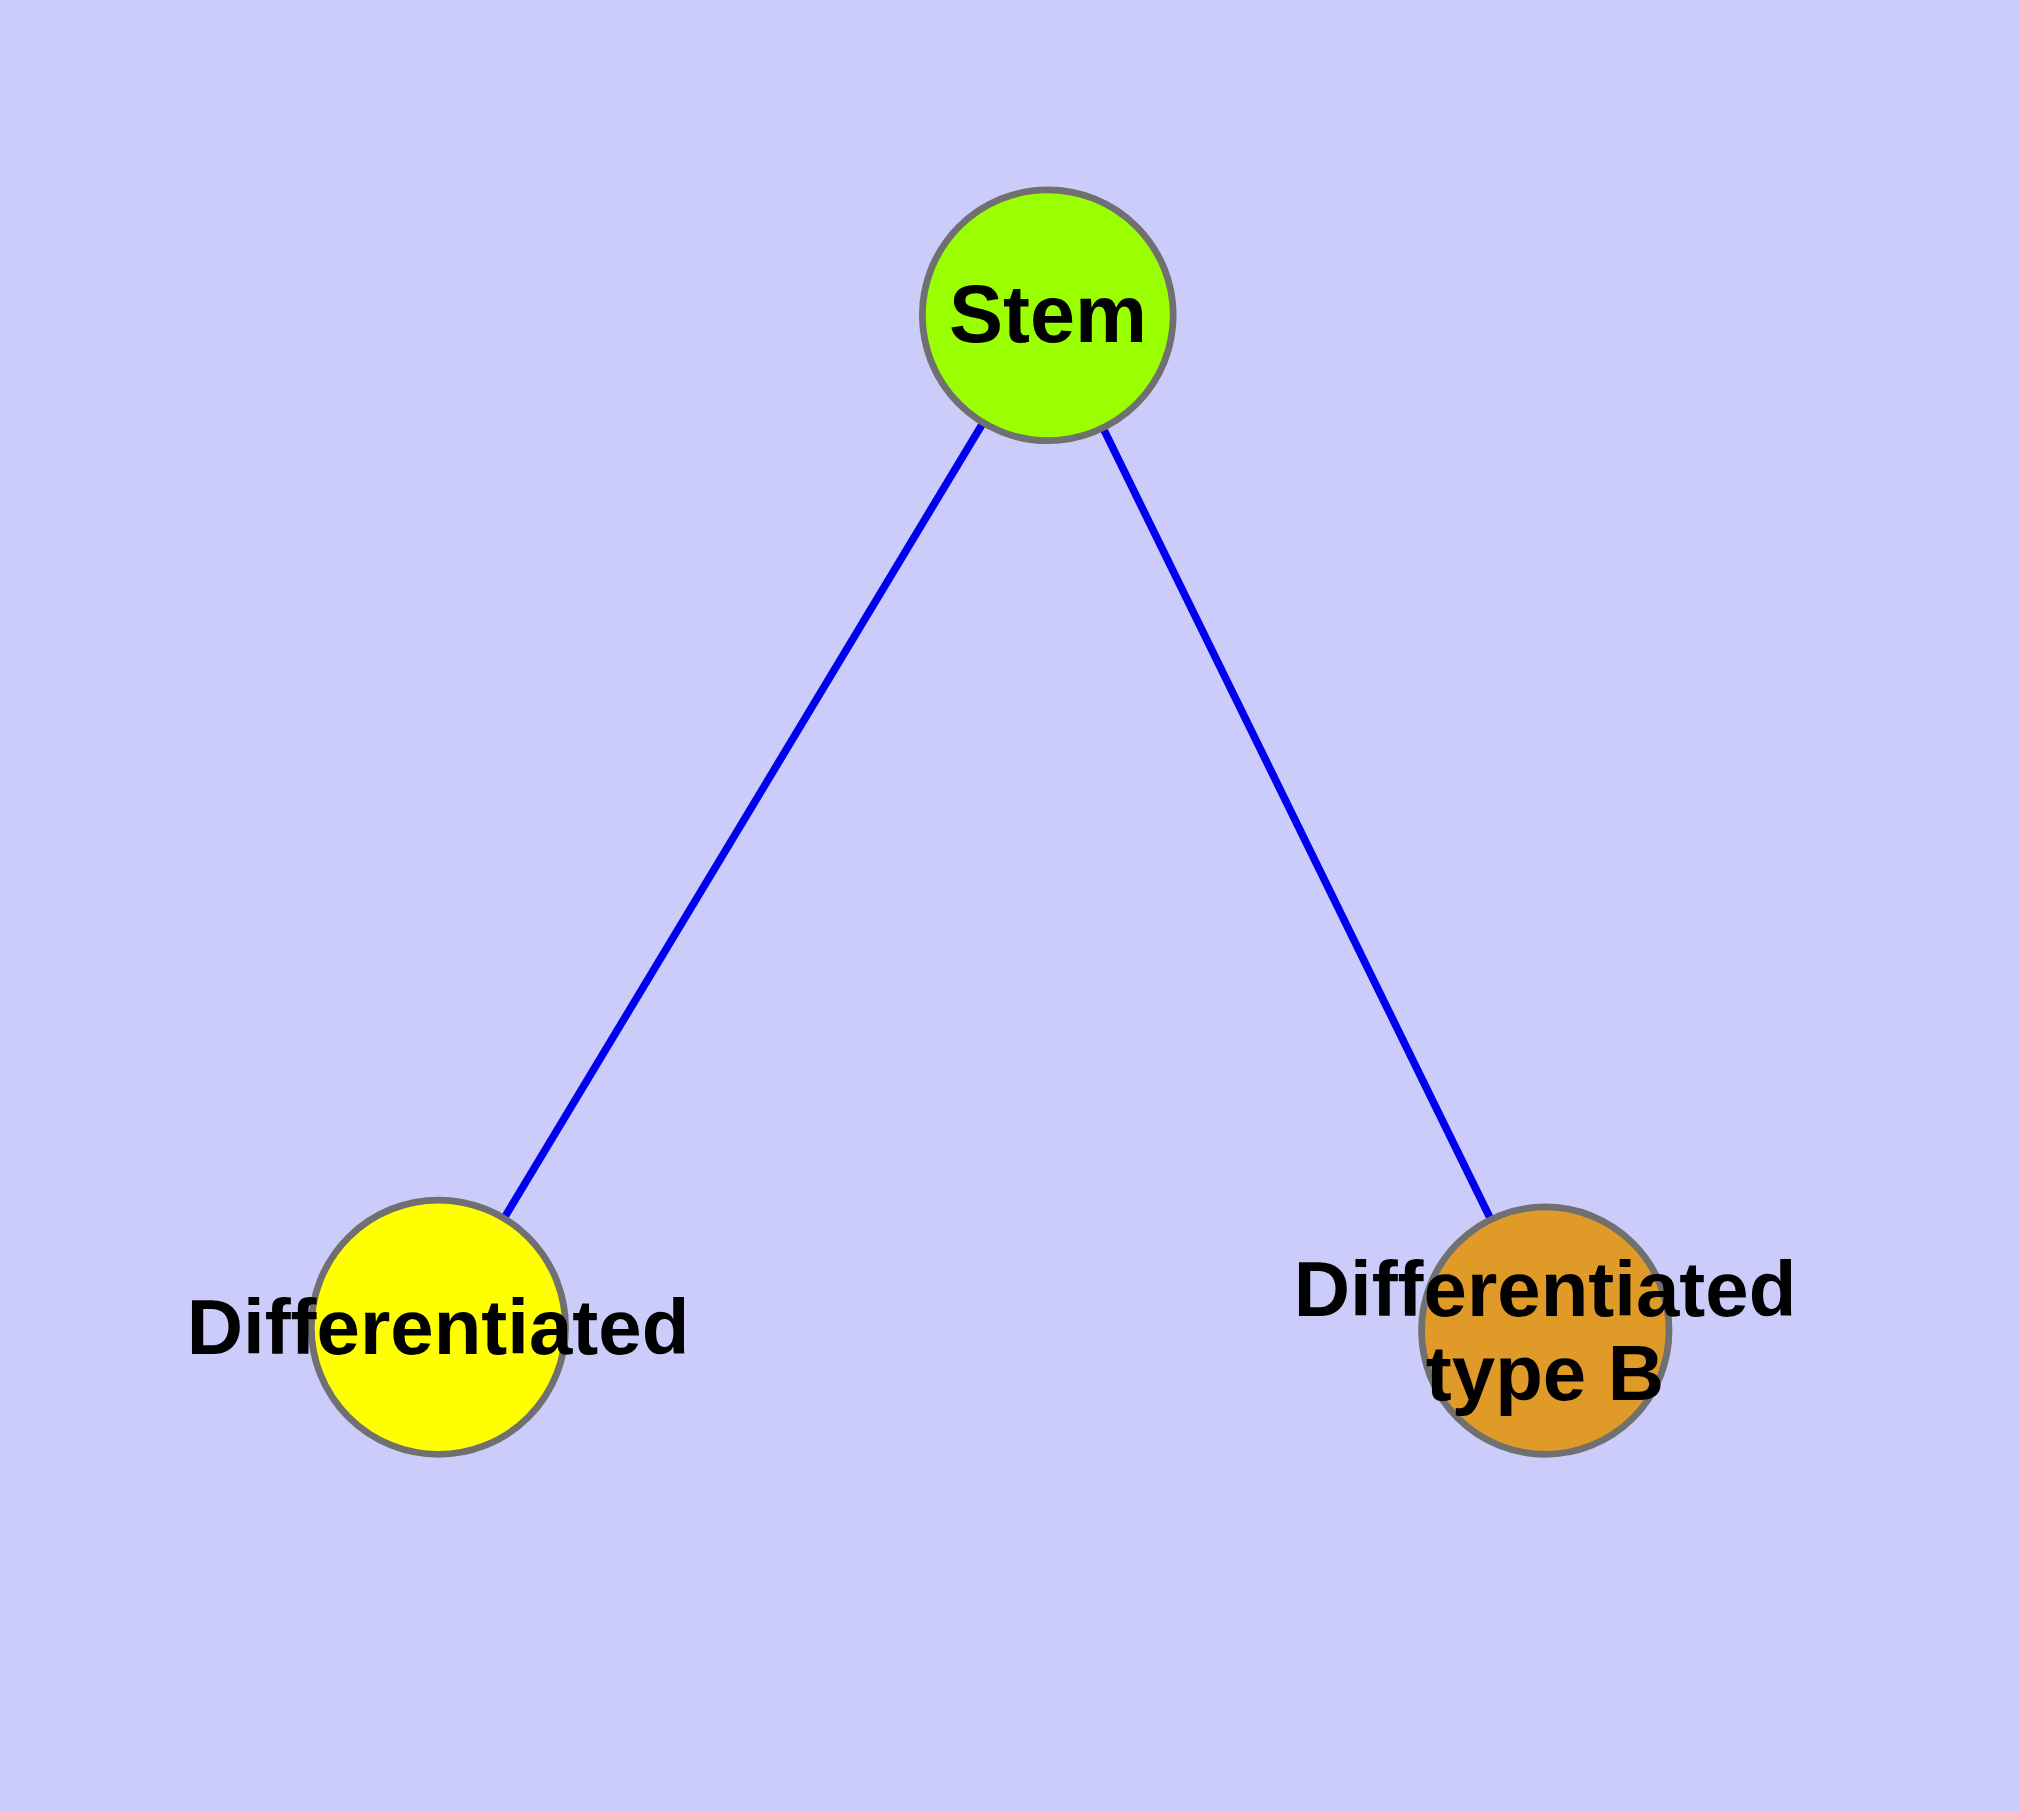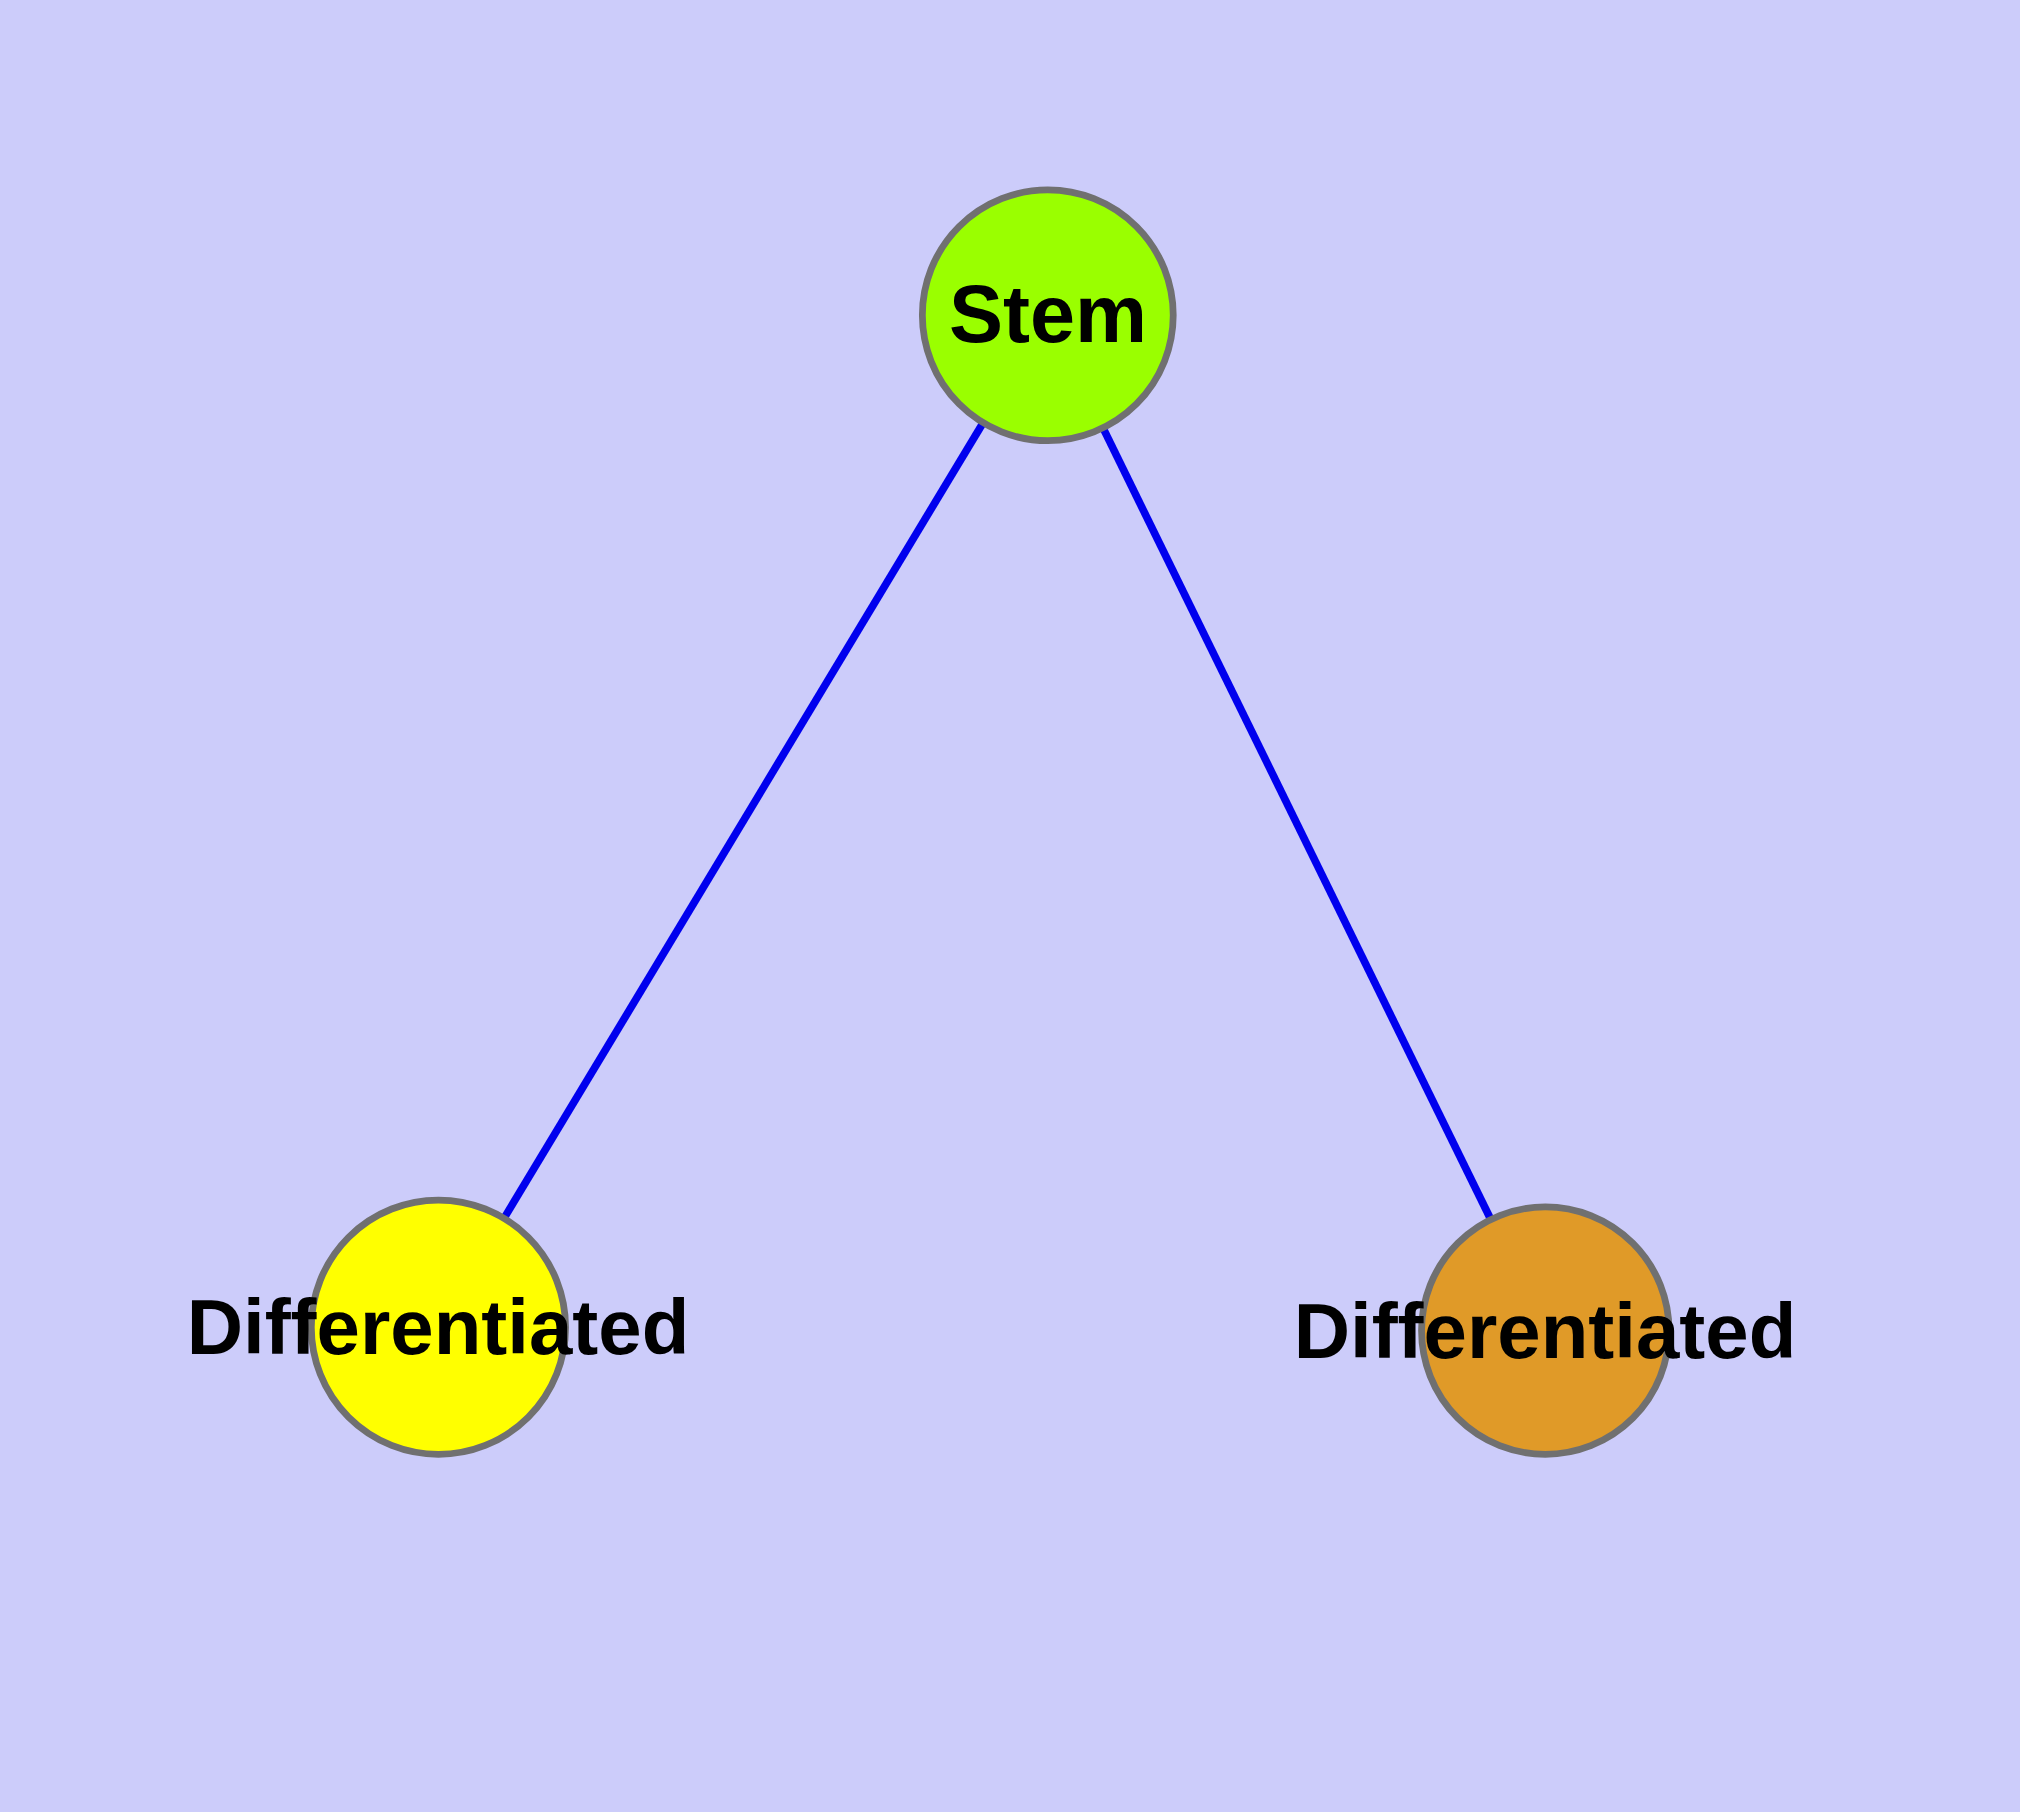--- a/index.html
+++ b/index.html
@@ -56,17 +56,17 @@
     <g id="nodes-layer">
         <circle cx="1236" cy="372" r="148" fill="#9aff00" stroke="#707070" stroke-width="8"></circle>
         <circle cx="517" cy="1566" r="150" fill="#ffff00" stroke="#707070" stroke-width="8"></circle>
         <circle cx="1823" cy="1570" r="146" fill="#e09a28" stroke="#707070" stroke-width="8"></circle>
       </g>
   </svg>
 
   <div id="labels-layer">
       <div class="node-label big" style="left: 1048px; top: 315px; font-size: 81px; color: rgb(0, 0, 0);"><span>Stem</span></div>
       <div class="node-label multiline" style="left: 438px; top: 1327px; font-size: 78px; color: rgb(0, 0, 0);"><span>Differentiated</span><br></div>
-      <div class="node-label multiline" style="left: 1545px; top: 1331px; font-size: 78px; color: rgb(0, 0, 0);"><span>Differentiated</span><br></div>
+      <div class="node-label multiline" style="left: 1545px; top: 1331px; font-size: 78px; color: rgb(0, 0, 0);"><span>Differentiated</span><br><span>type B</span></div>
     </div>
 
 </div>
 
 
 </body></html>

